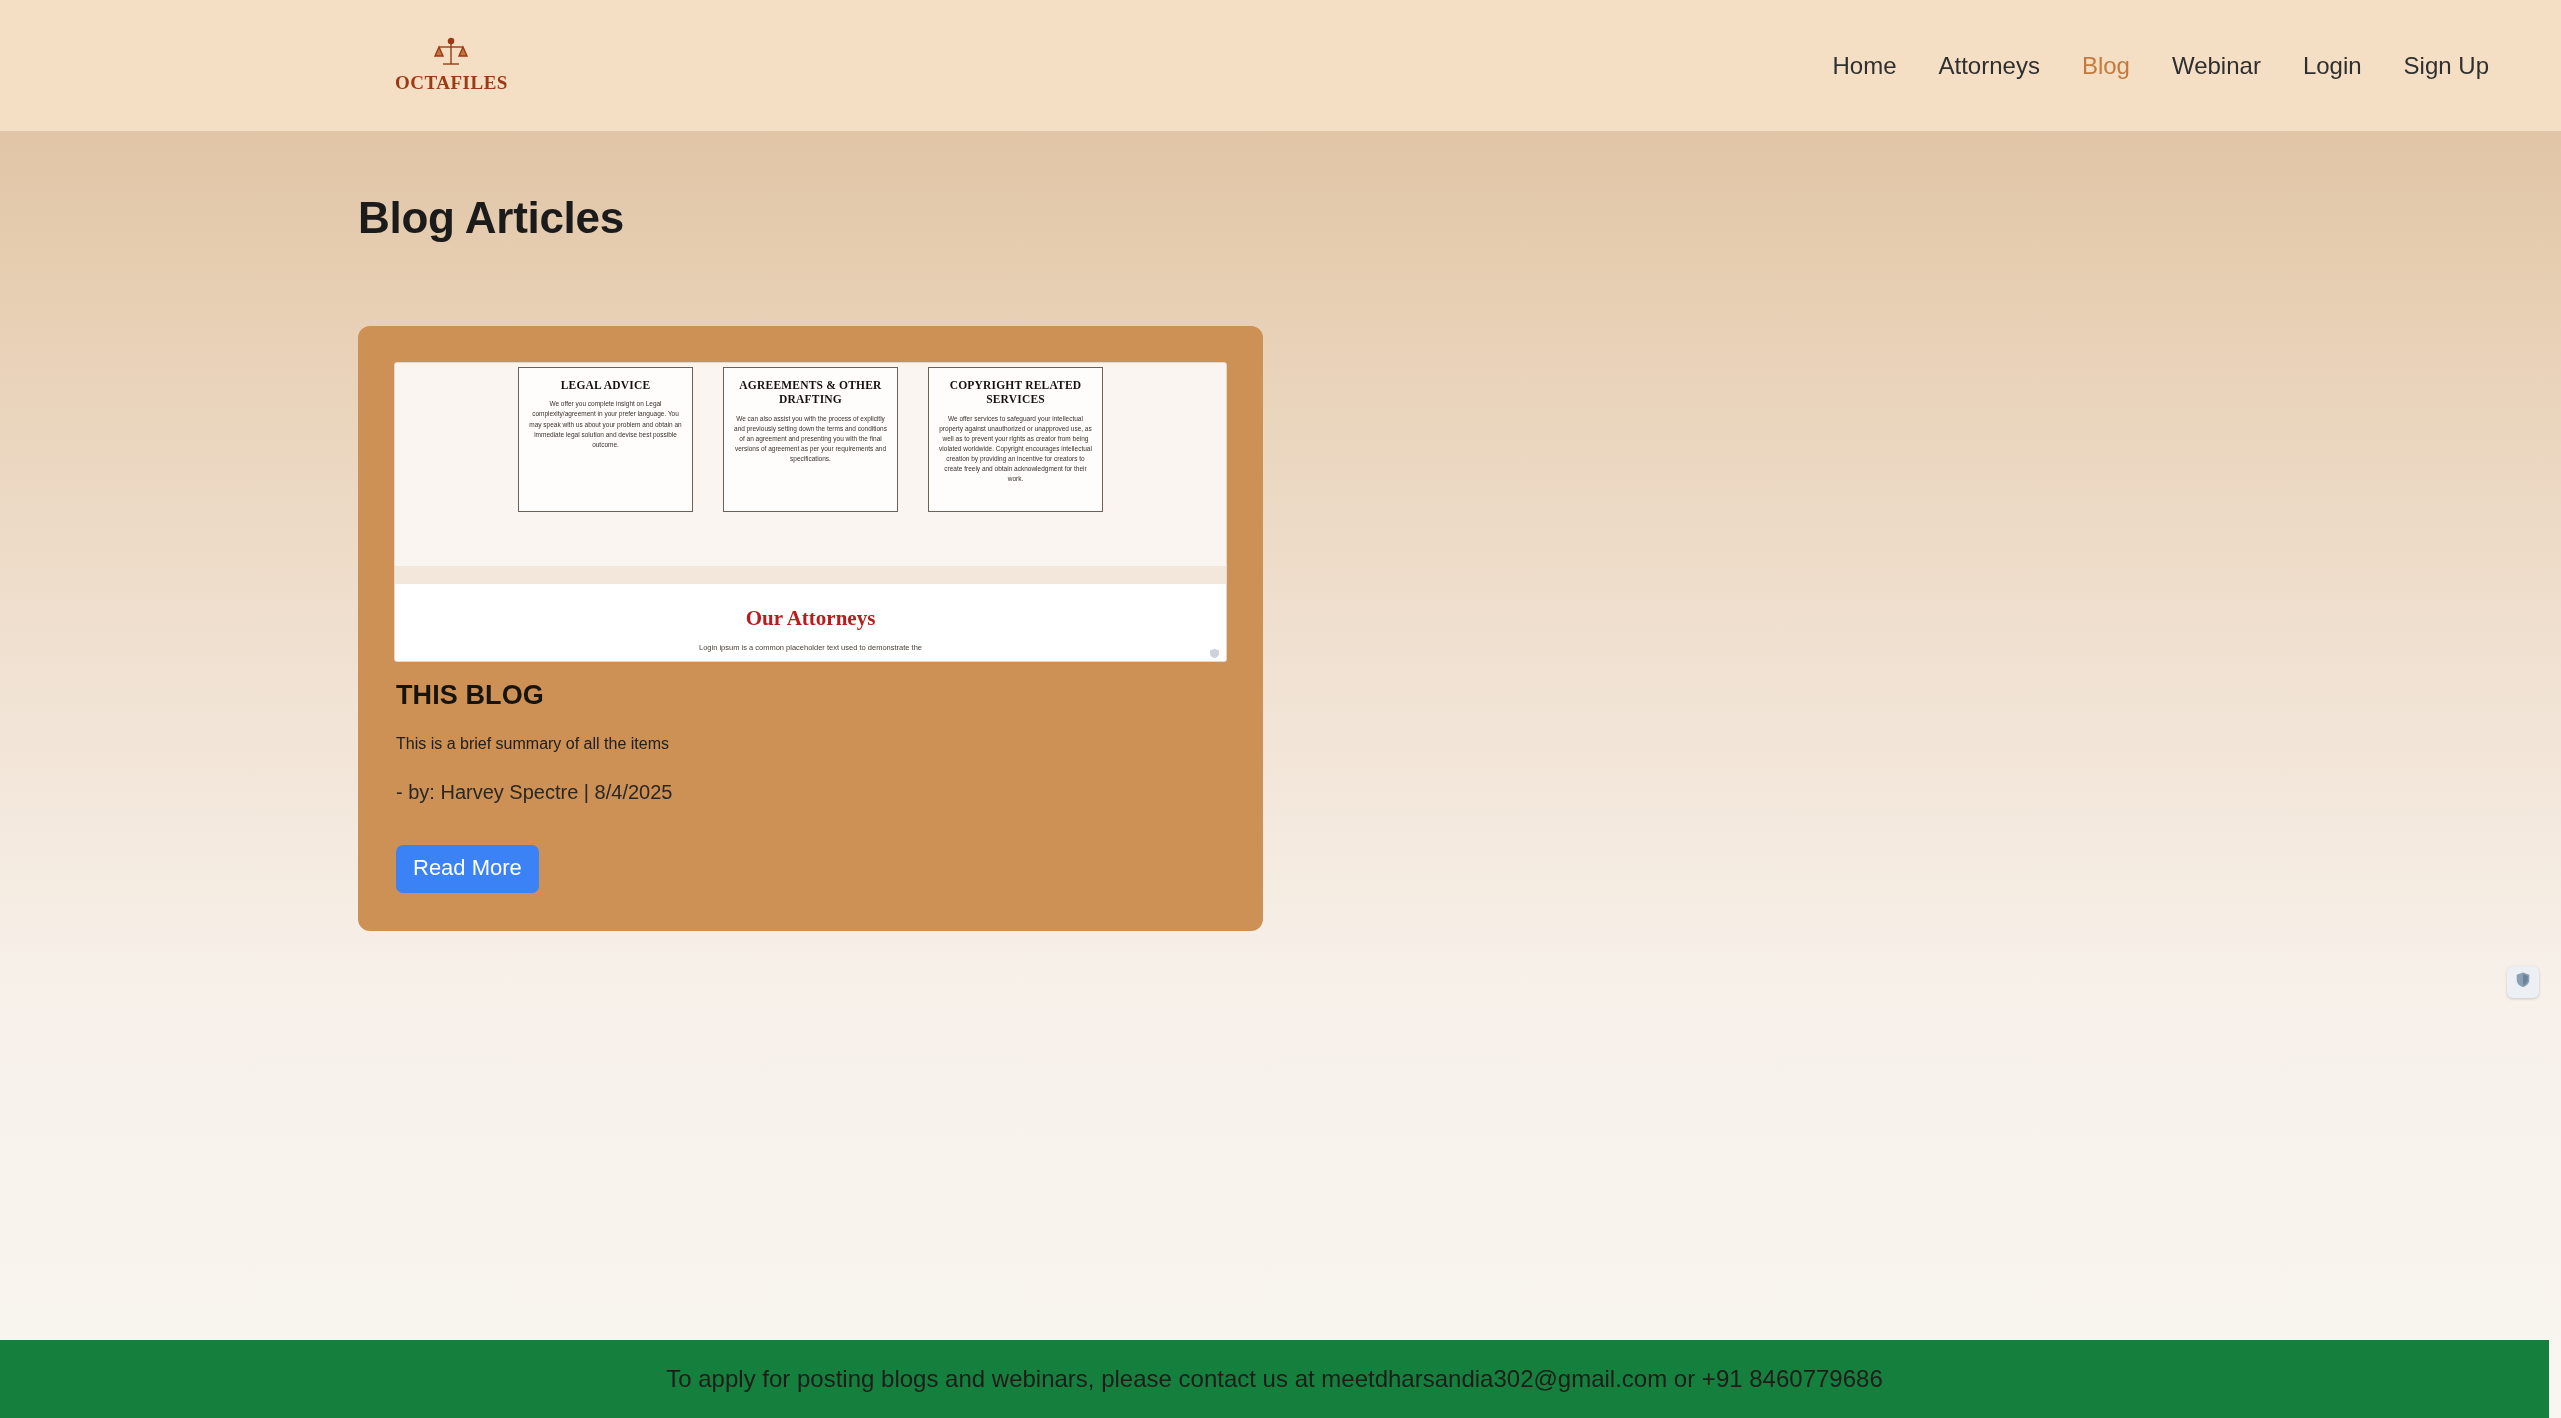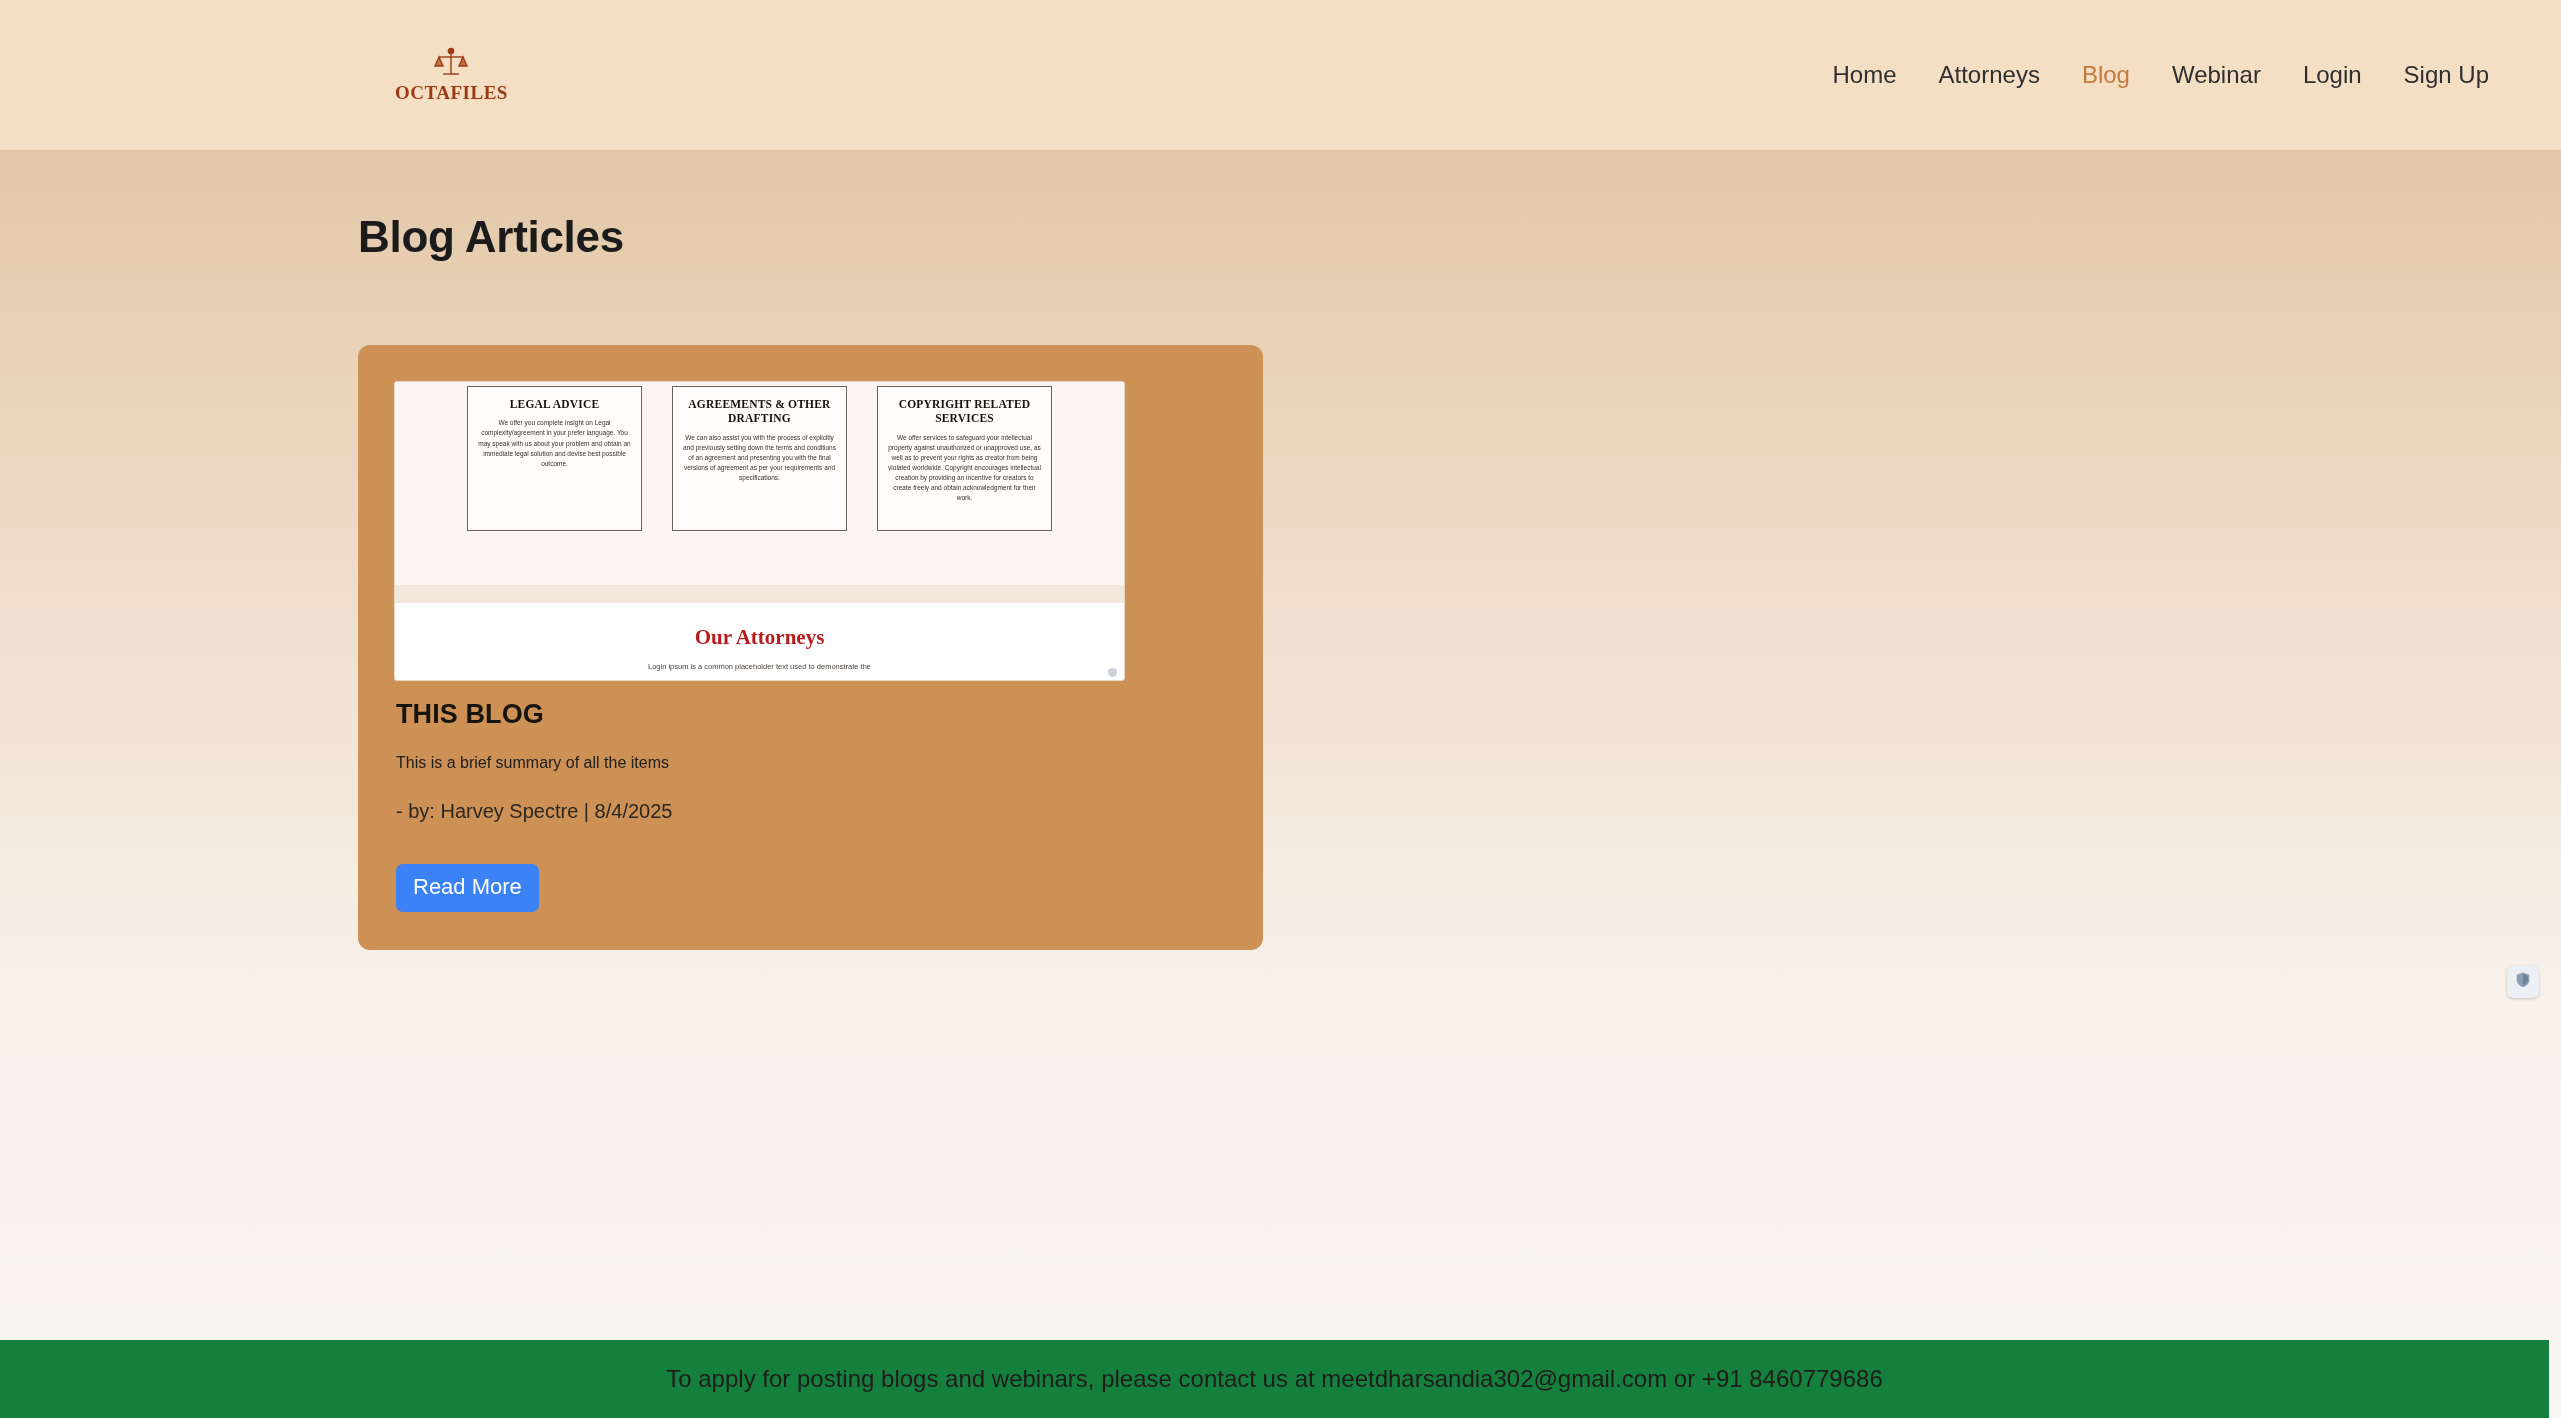--- a/index.html
+++ b/index.html
@@ -9,21 +9,21 @@
     overflow: hidden;
     font-family: "Liberation Sans", sans-serif;
   }
   body {
     background: linear-gradient(180deg, #dbbd9b 0%, #e6cdb0 18%, #f1e2d3 48%, #f7f1ea 70%, #f9f5f0 100%);
     position: relative;
   }
 
   
   .navbar {
-    height: 150px;
+    height: 131px;
     background: #f4dfc5;
     display: flex;
     align-items: center;
     padding: 0 72px 0 0;
     position: relative;
     z-index: 5;
   }
   .brand {
     display: flex;
     flex-direction: column;
@@ -76,21 +76,21 @@
 
   .blog-card {
     width: 905px;
     background: #cd9055;
     border-radius: 12px;
     padding: 36px 36px 38px 36px;
   }
 
   
   .thumb {
-    width: 731px;
+    width: 833px;
     height: 300px;
     background: #faf6f2;
     border-radius: 3px;
     overflow: hidden;
     position: relative;
     border: 1px solid #e4d8cc;
   }
   .thumb-top {
     height: 203px;
     background: #faf5f0;

